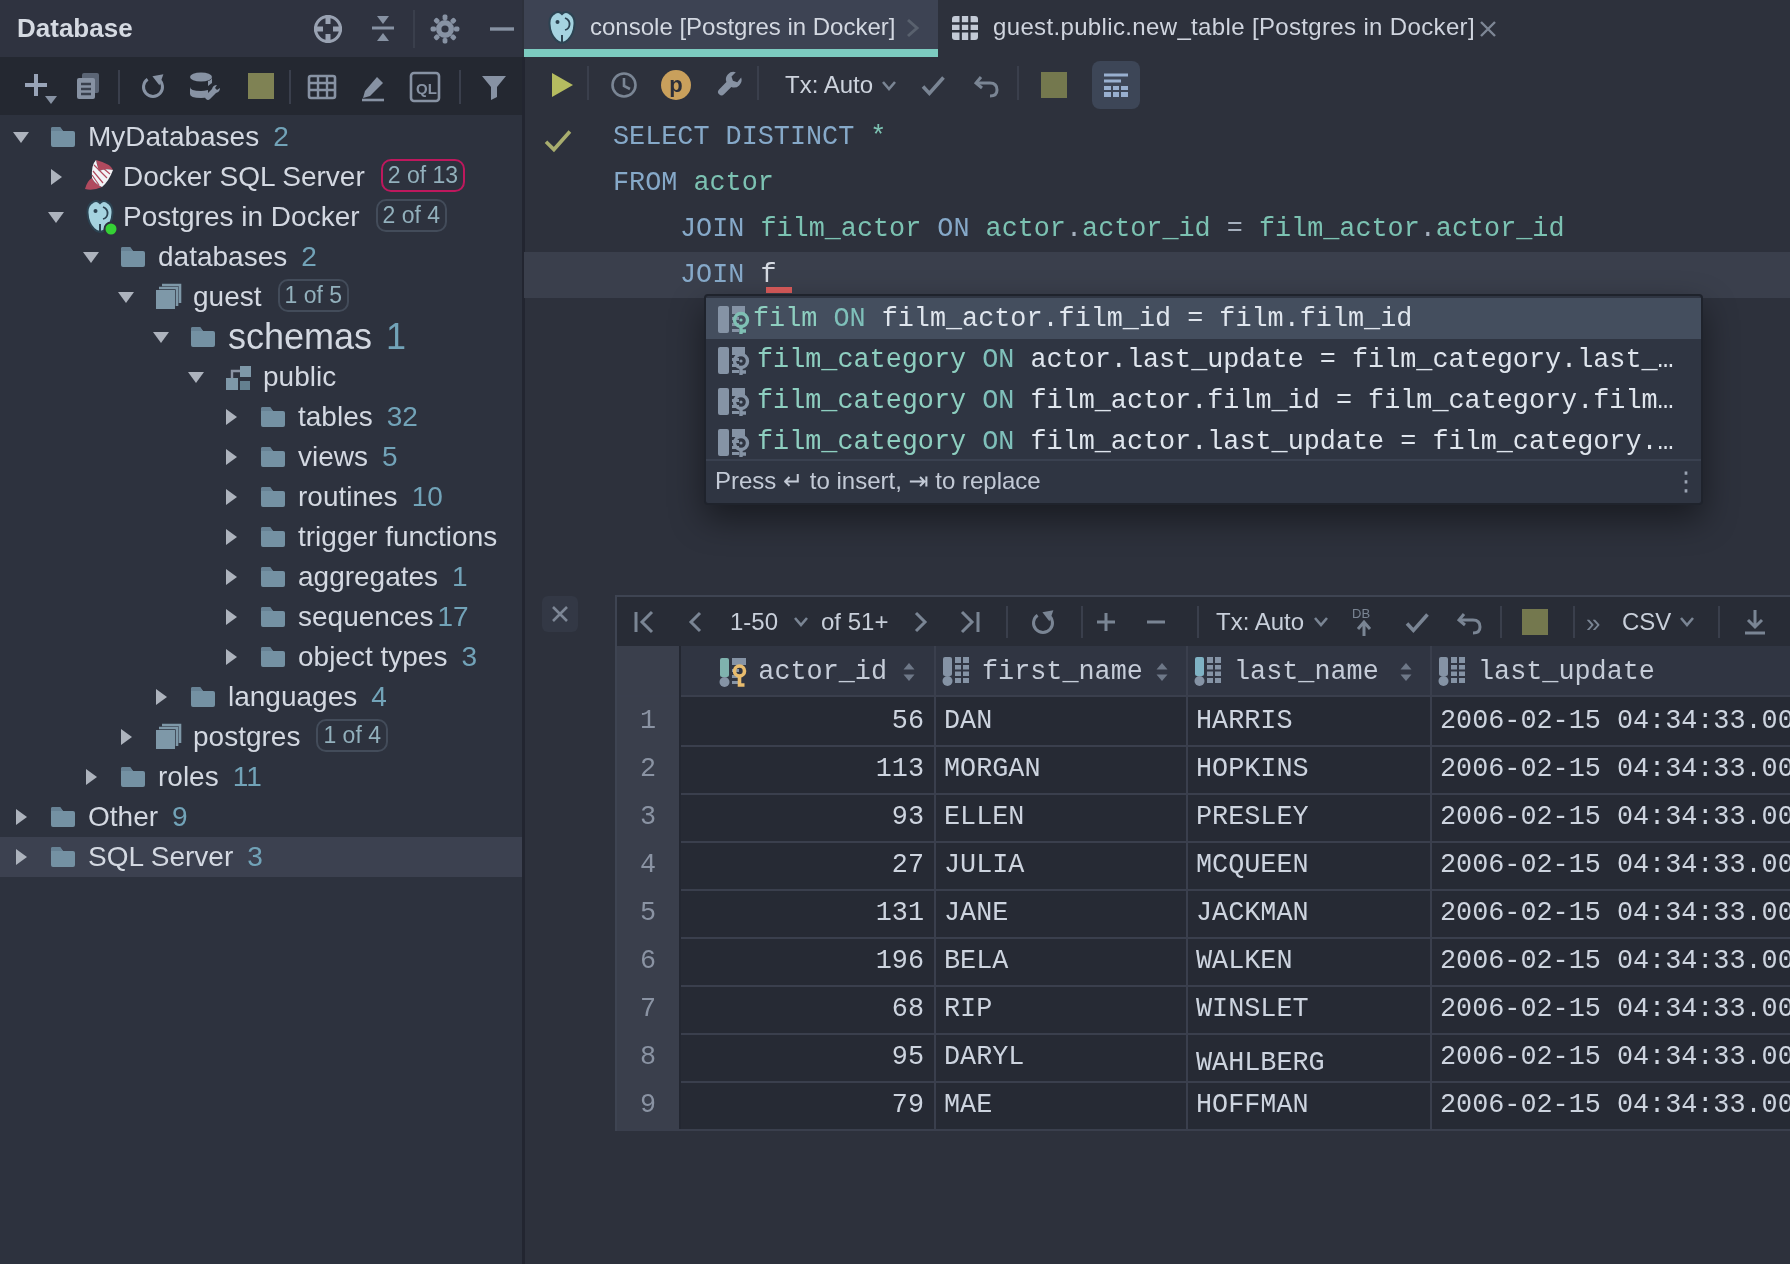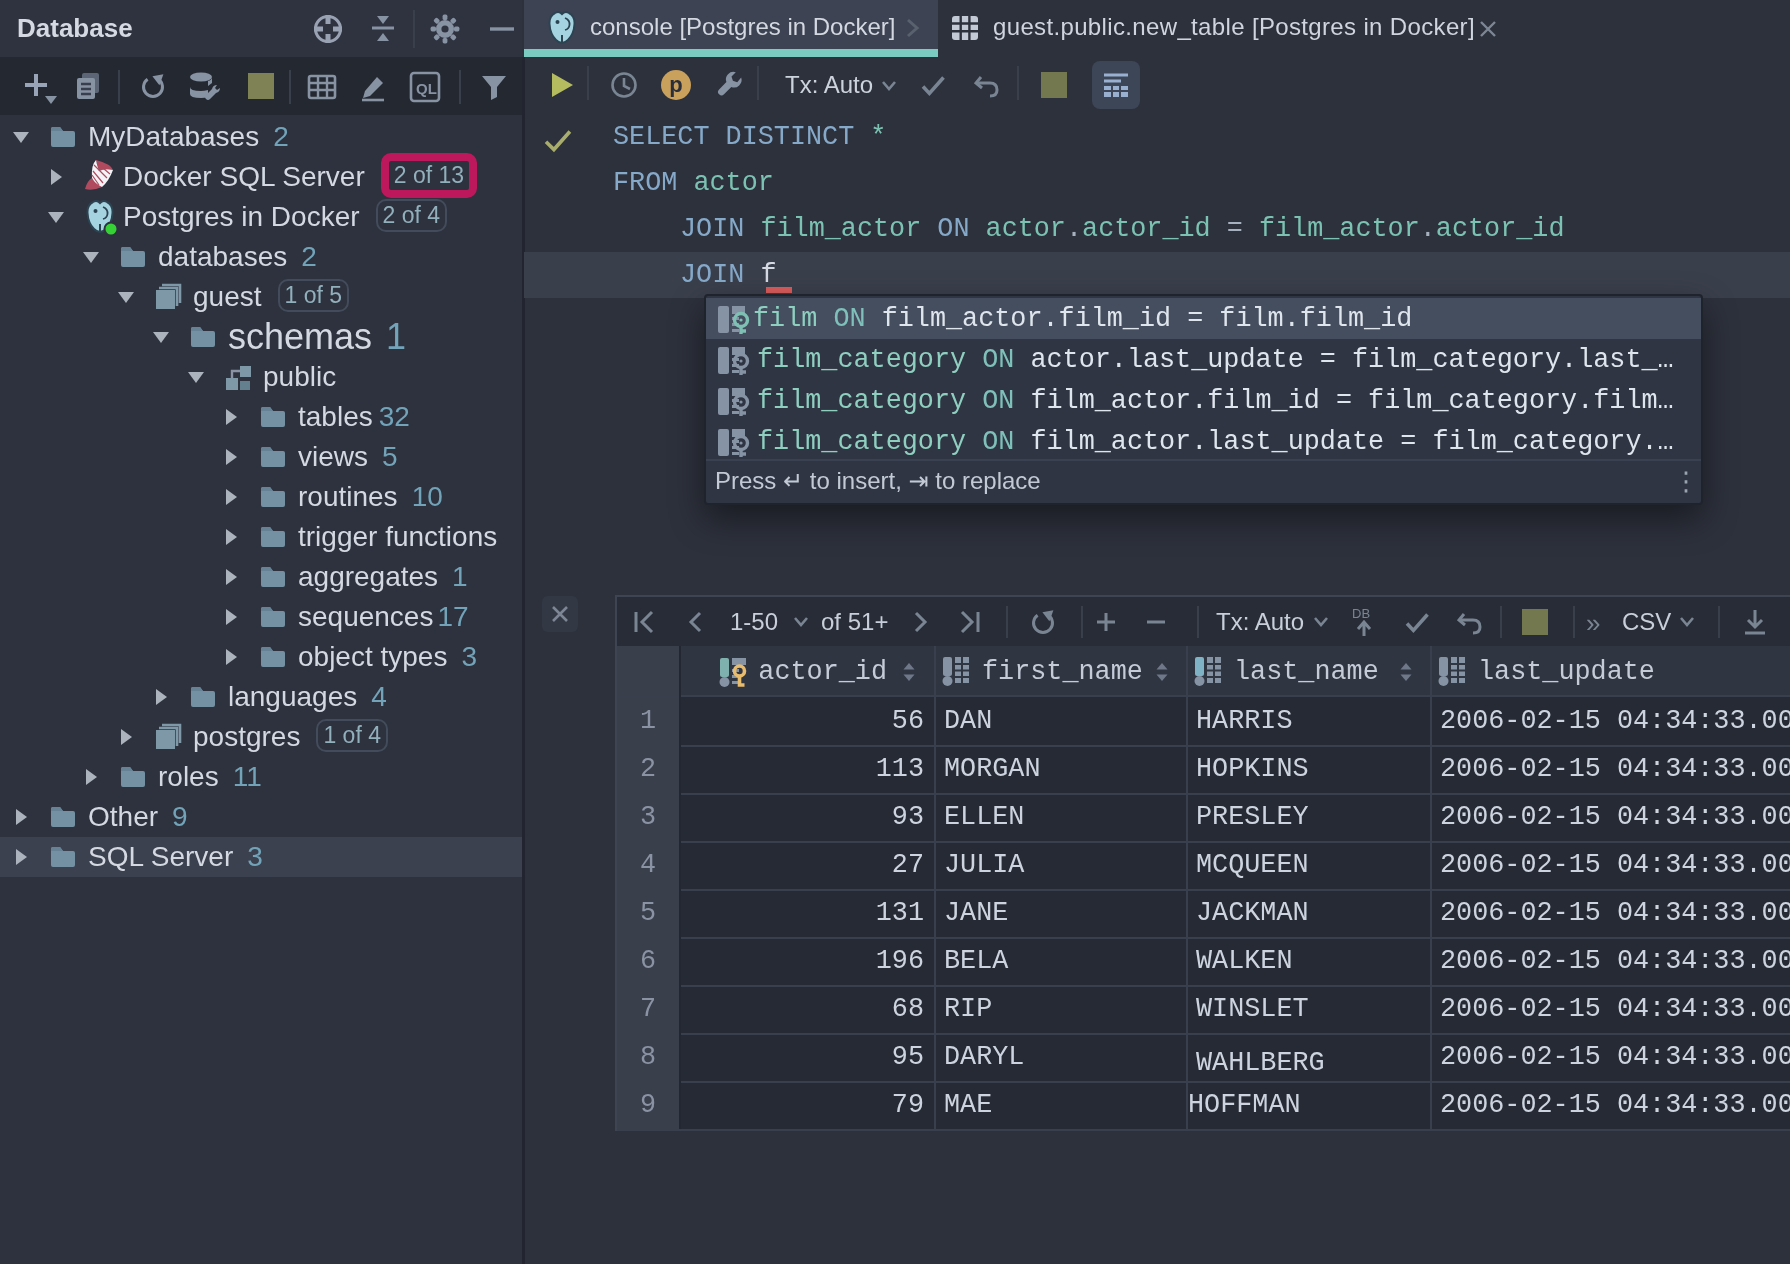--- a/index.html
+++ b/index.html
@@ -92,21 +92,21 @@
       <path d="M6 3 L17 11 L6 19 Z" fill="#adb3bd"></path>
     </svg></div>
 <div style="position:absolute;left:83px;top:159px"><svg width="32" height="32" viewBox="0 0 32 32" style="">
       <path d="M13 1 Q28 5 30 11 Q22 9 16 12 Z" fill="#b04a5e"></path>
       <path d="M2 30 Q4 22 9 19 Q12 25 19 28 Q10 32 2 30 Z" fill="#b04a5e"></path>
       <path d="M13 1 Q8 6 9 19 Q12 25 19 28 Q26 22 30 11 Q22 9 16 12 Q14 6 13 1 Z" fill="#f2f4f7"></path>
       <path d="M11 6 L24 19 M10 12 L20 24 M14 4 L27 15 M9 16 L16 26" stroke="#b04a5e" stroke-width="1.2"></path>
     </svg></div>
 <div style="position:absolute;left:123px;top:157px;height:40px;display:flex;align-items:center;font-size:28px;white-space:nowrap">
     <span style="color:#d3d8e1">Docker SQL Server</span>
-    <span style="display:inline-block;margin-left:16px;border:8px solid #be185d;border-radius:10px;color:#92b0bc;font-size:23px;line-height:29px;padding:0 5px;position:relative;top:-2px">2 of 13</span>
+    <span style="display:inline-block;margin-left:16px;border:2px solid #be185d;border-radius:10px;color:#92b0bc;font-size:23px;line-height:29px;padding:0 5px;position:relative;top:-2px">2 of 13</span>
   </div>
 <div style="position:absolute;left:0px;top:197px;width:522px;height:40px;"></div>
 <div style="position:absolute;left:45px;top:206px;width:22px;height:22px"><svg width="22" height="22" viewBox="0 0 22 22" style="">
       <path d="M3 6 L19 6 L11 17 Z" fill="#adb3bd"></path>
     </svg></div>
 <div style="position:absolute;left:83px;top:199px"><span style="position:relative;display:inline-block;width:34px;height:36px"><svg width="34" height="36" viewBox="0 0 34 36" style="">
         <path d="M10 3 Q4 6 4.5 14 Q5 24 11 30 Q14 33 17 33 Q20 33 23 30 Q29 24 29.5 14 Q30 6 24 3 Q20 0.5 17 4 Q14 0.5 10 3 Z" fill="#a5d3e0" stroke="#2c4352" stroke-width="2"></path>
         <circle cx="12.5" cy="12" r="2" fill="#2c4352"></circle>
         <path d="M20 8 Q25 10 24.5 15 Q24 19 20 20" fill="none" stroke="#2c4352" stroke-width="1.8"></path>
         <path d="M17 33 L17 25" stroke="#2c4352" stroke-width="2"></path>
@@ -170,21 +170,21 @@
 <div style="position:absolute;left:0px;top:397px;width:522px;height:40px;"></div>
 <div style="position:absolute;left:220px;top:406px;width:22px;height:22px"><svg width="22" height="22" viewBox="0 0 22 22" style="">
       <path d="M6 3 L17 11 L6 19 Z" fill="#adb3bd"></path>
     </svg></div>
 <div style="position:absolute;left:258px;top:402px"><svg width="30" height="30" viewBox="0 0 30 30" style="">
       <path d="M3 7 Q3 5 5 5 L12 5 L15 9 L25 9 Q27 9 27 11 L27 23 Q27 25 25 25 L5 25 Q3 25 3 23 Z" fill="#7491a3"></path>
       <path d="M3 7 Q3 5 5 5 L12 5 L15 9 L3 9 Z" fill="#678295"></path>
     </svg></div>
 <div style="position:absolute;left:298px;top:397px;height:40px;display:flex;align-items:center;font-size:28px;white-space:nowrap">
     <span style="color:#d3d8e1">tables</span>
-    <span style="color:#72a3b8;margin-left:6px">32</span>
+    <span style="color:#72a3b8;margin-left:14px">32</span>
   </div>
 <div style="position:absolute;left:0px;top:437px;width:522px;height:40px;"></div>
 <div style="position:absolute;left:220px;top:446px;width:22px;height:22px"><svg width="22" height="22" viewBox="0 0 22 22" style="">
       <path d="M6 3 L17 11 L6 19 Z" fill="#adb3bd"></path>
     </svg></div>
 <div style="position:absolute;left:258px;top:442px"><svg width="30" height="30" viewBox="0 0 30 30" style="">
       <path d="M3 7 Q3 5 5 5 L12 5 L15 9 L25 9 Q27 9 27 11 L27 23 Q27 25 25 25 L5 25 Q3 25 3 23 Z" fill="#7491a3"></path>
       <path d="M3 7 Q3 5 5 5 L12 5 L15 9 L3 9 Z" fill="#678295"></path>
     </svg></div>
 <div style="position:absolute;left:298px;top:437px;height:40px;display:flex;align-items:center;font-size:28px;white-space:nowrap">
@@ -562,21 +562,21 @@
       <div style="position:absolute;left:571px;top:0;width:242px;height:60px;color:#cdd4df;font:26.8px 'Liberation Mono',monospace;display:flex;align-items:center;padding-left:8px;box-sizing:border-box">WAHLBERG</div>
       <div style="position:absolute;left:815px;top:0;width:358px;height:48px;color:#cdd4df;font:26.8px 'Liberation Mono',monospace;display:flex;align-items:center;padding-left:8px;box-sizing:border-box;overflow:hidden;white-space:nowrap">2006-02-15 04:34:33.000000</div>
       <div style="position:absolute;left:0;bottom:-2px;width:1173px;height:2px;background:#3a3f4d"></div>
     </div>
 
     <div style="position:absolute;left:617px;top:1081px;width:1173px;height:48px">
       <div style="position:absolute;left:0;top:0;width:62px;height:48px;background:#3a3f4c;color:#8a93a3;font:26.8px 'Liberation Mono',monospace;display:flex;align-items:center;justify-content:center">9</div>
       <div style="position:absolute;left:64px;top:0;width:253px;height:48px;color:#cdd4df;font:26.8px 'Liberation Mono',monospace;display:flex;align-items:center;justify-content:flex-end;padding-right:10px;box-sizing:border-box">79</div>
       <div style="position:absolute;left:934-617px;top:0"></div>
       <div style="position:absolute;left:319px;top:0;width:250px;height:48px;color:#cdd4df;font:26.8px 'Liberation Mono',monospace;display:flex;align-items:center;padding-left:8px;box-sizing:border-box">MAE</div>
-      <div style="position:absolute;left:571px;top:0;width:242px;height:48px;color:#cdd4df;font:26.8px 'Liberation Mono',monospace;display:flex;align-items:center;box-sizing:border-box">HOFFMAN</div>
+      <div style="position:absolute;left:571px;top:0;width:242px;height:48px;color:#cdd4df;font:26.8px 'Liberation Mono',monospace;display:flex;align-items:center;padding-left:8px;box-sizing:border-box">HOFFMAN</div>
       <div style="position:absolute;left:815px;top:0;width:358px;height:48px;color:#cdd4df;font:26.8px 'Liberation Mono',monospace;display:flex;align-items:center;padding-left:8px;box-sizing:border-box;overflow:hidden;white-space:nowrap">2006-02-15 04:34:33.000000</div>
       <div style="position:absolute;left:0;bottom:-2px;width:1173px;height:2px;background:#3a3f4d"></div>
     </div>
 <div style="position:absolute;left:934px;top:646px;width:2px;height:483px;background:#3a3f4d"></div>
 <div style="position:absolute;left:1186px;top:646px;width:2px;height:483px;background:#3a3f4d"></div>
 <div style="position:absolute;left:1430px;top:646px;width:2px;height:483px;background:#3a3f4d"></div>
 <div style="position:absolute;left:679px;top:646px;width:2px;height:483px;background:#232731"></div>
 <div style="position:absolute;left:542px;top:596px;width:36px;height:36px;background:#333845;border-radius:6px"></div>
 <div style="position:absolute;left:546px;top:600px"><svg width="28" height="28" viewBox="0 0 28 28" style="">
       <path d="M7 7 L21 21 M21 7 L7 21" stroke="#7d8695" stroke-width="2.6"></path>

